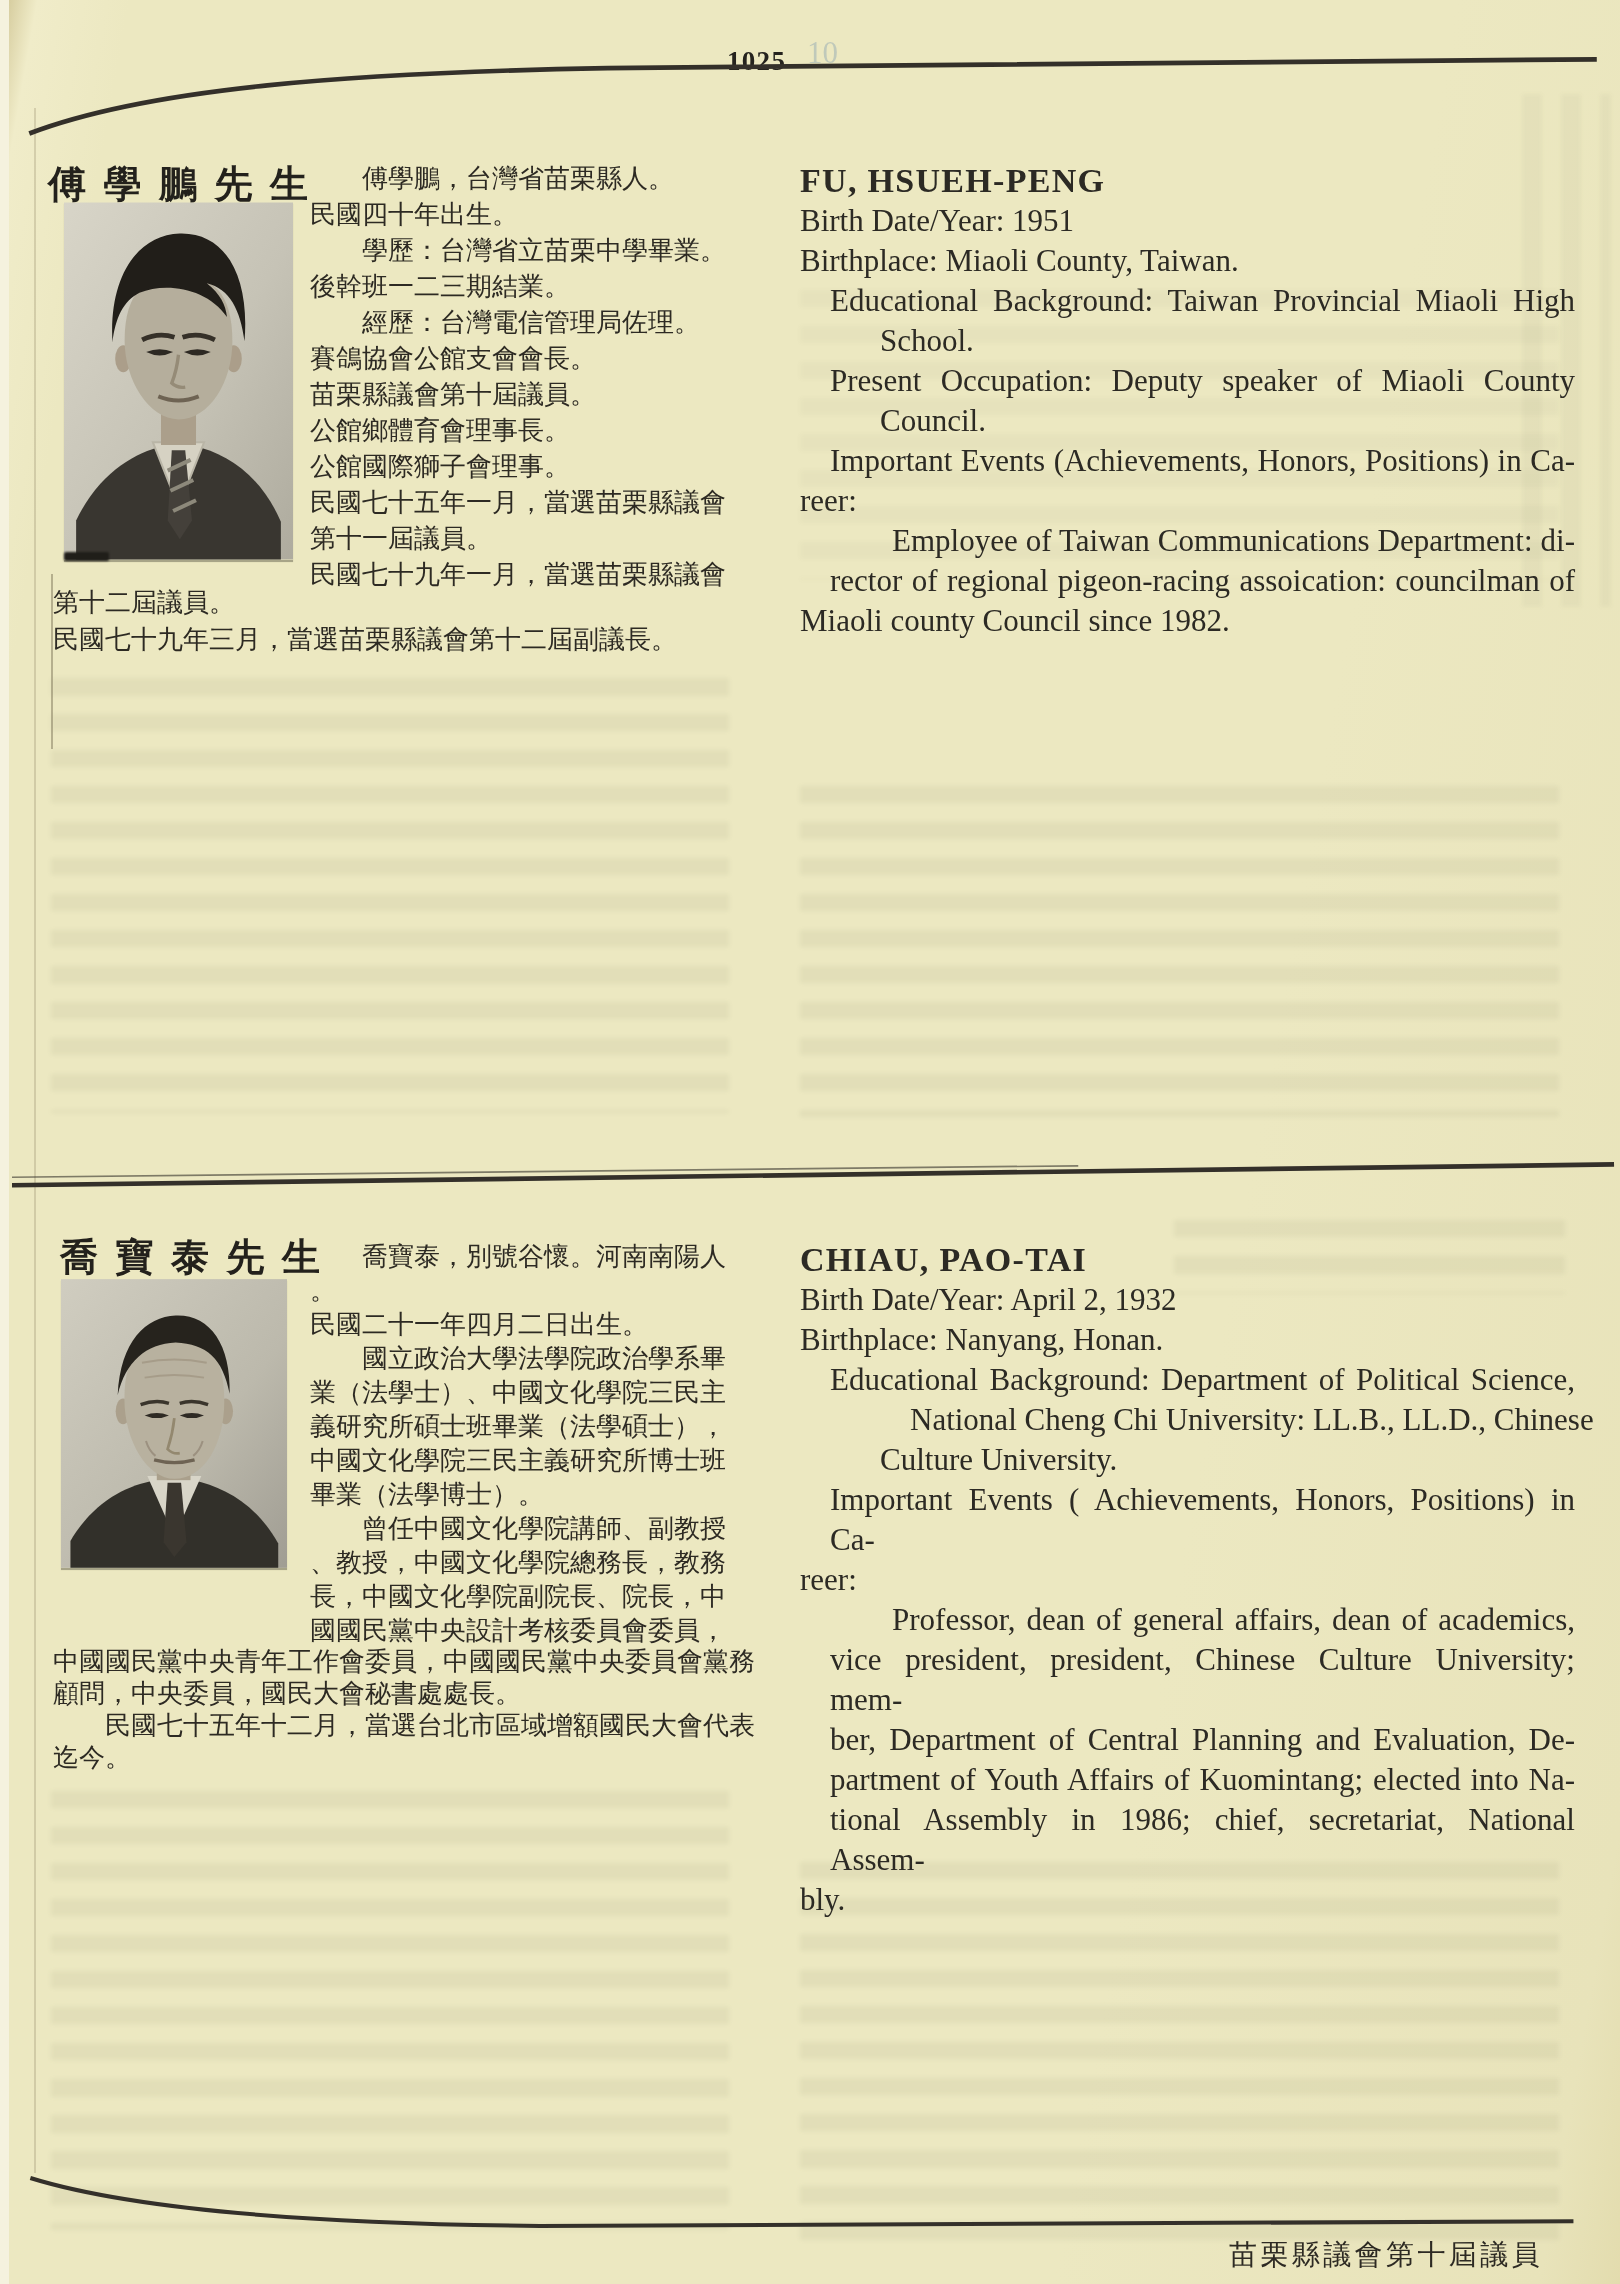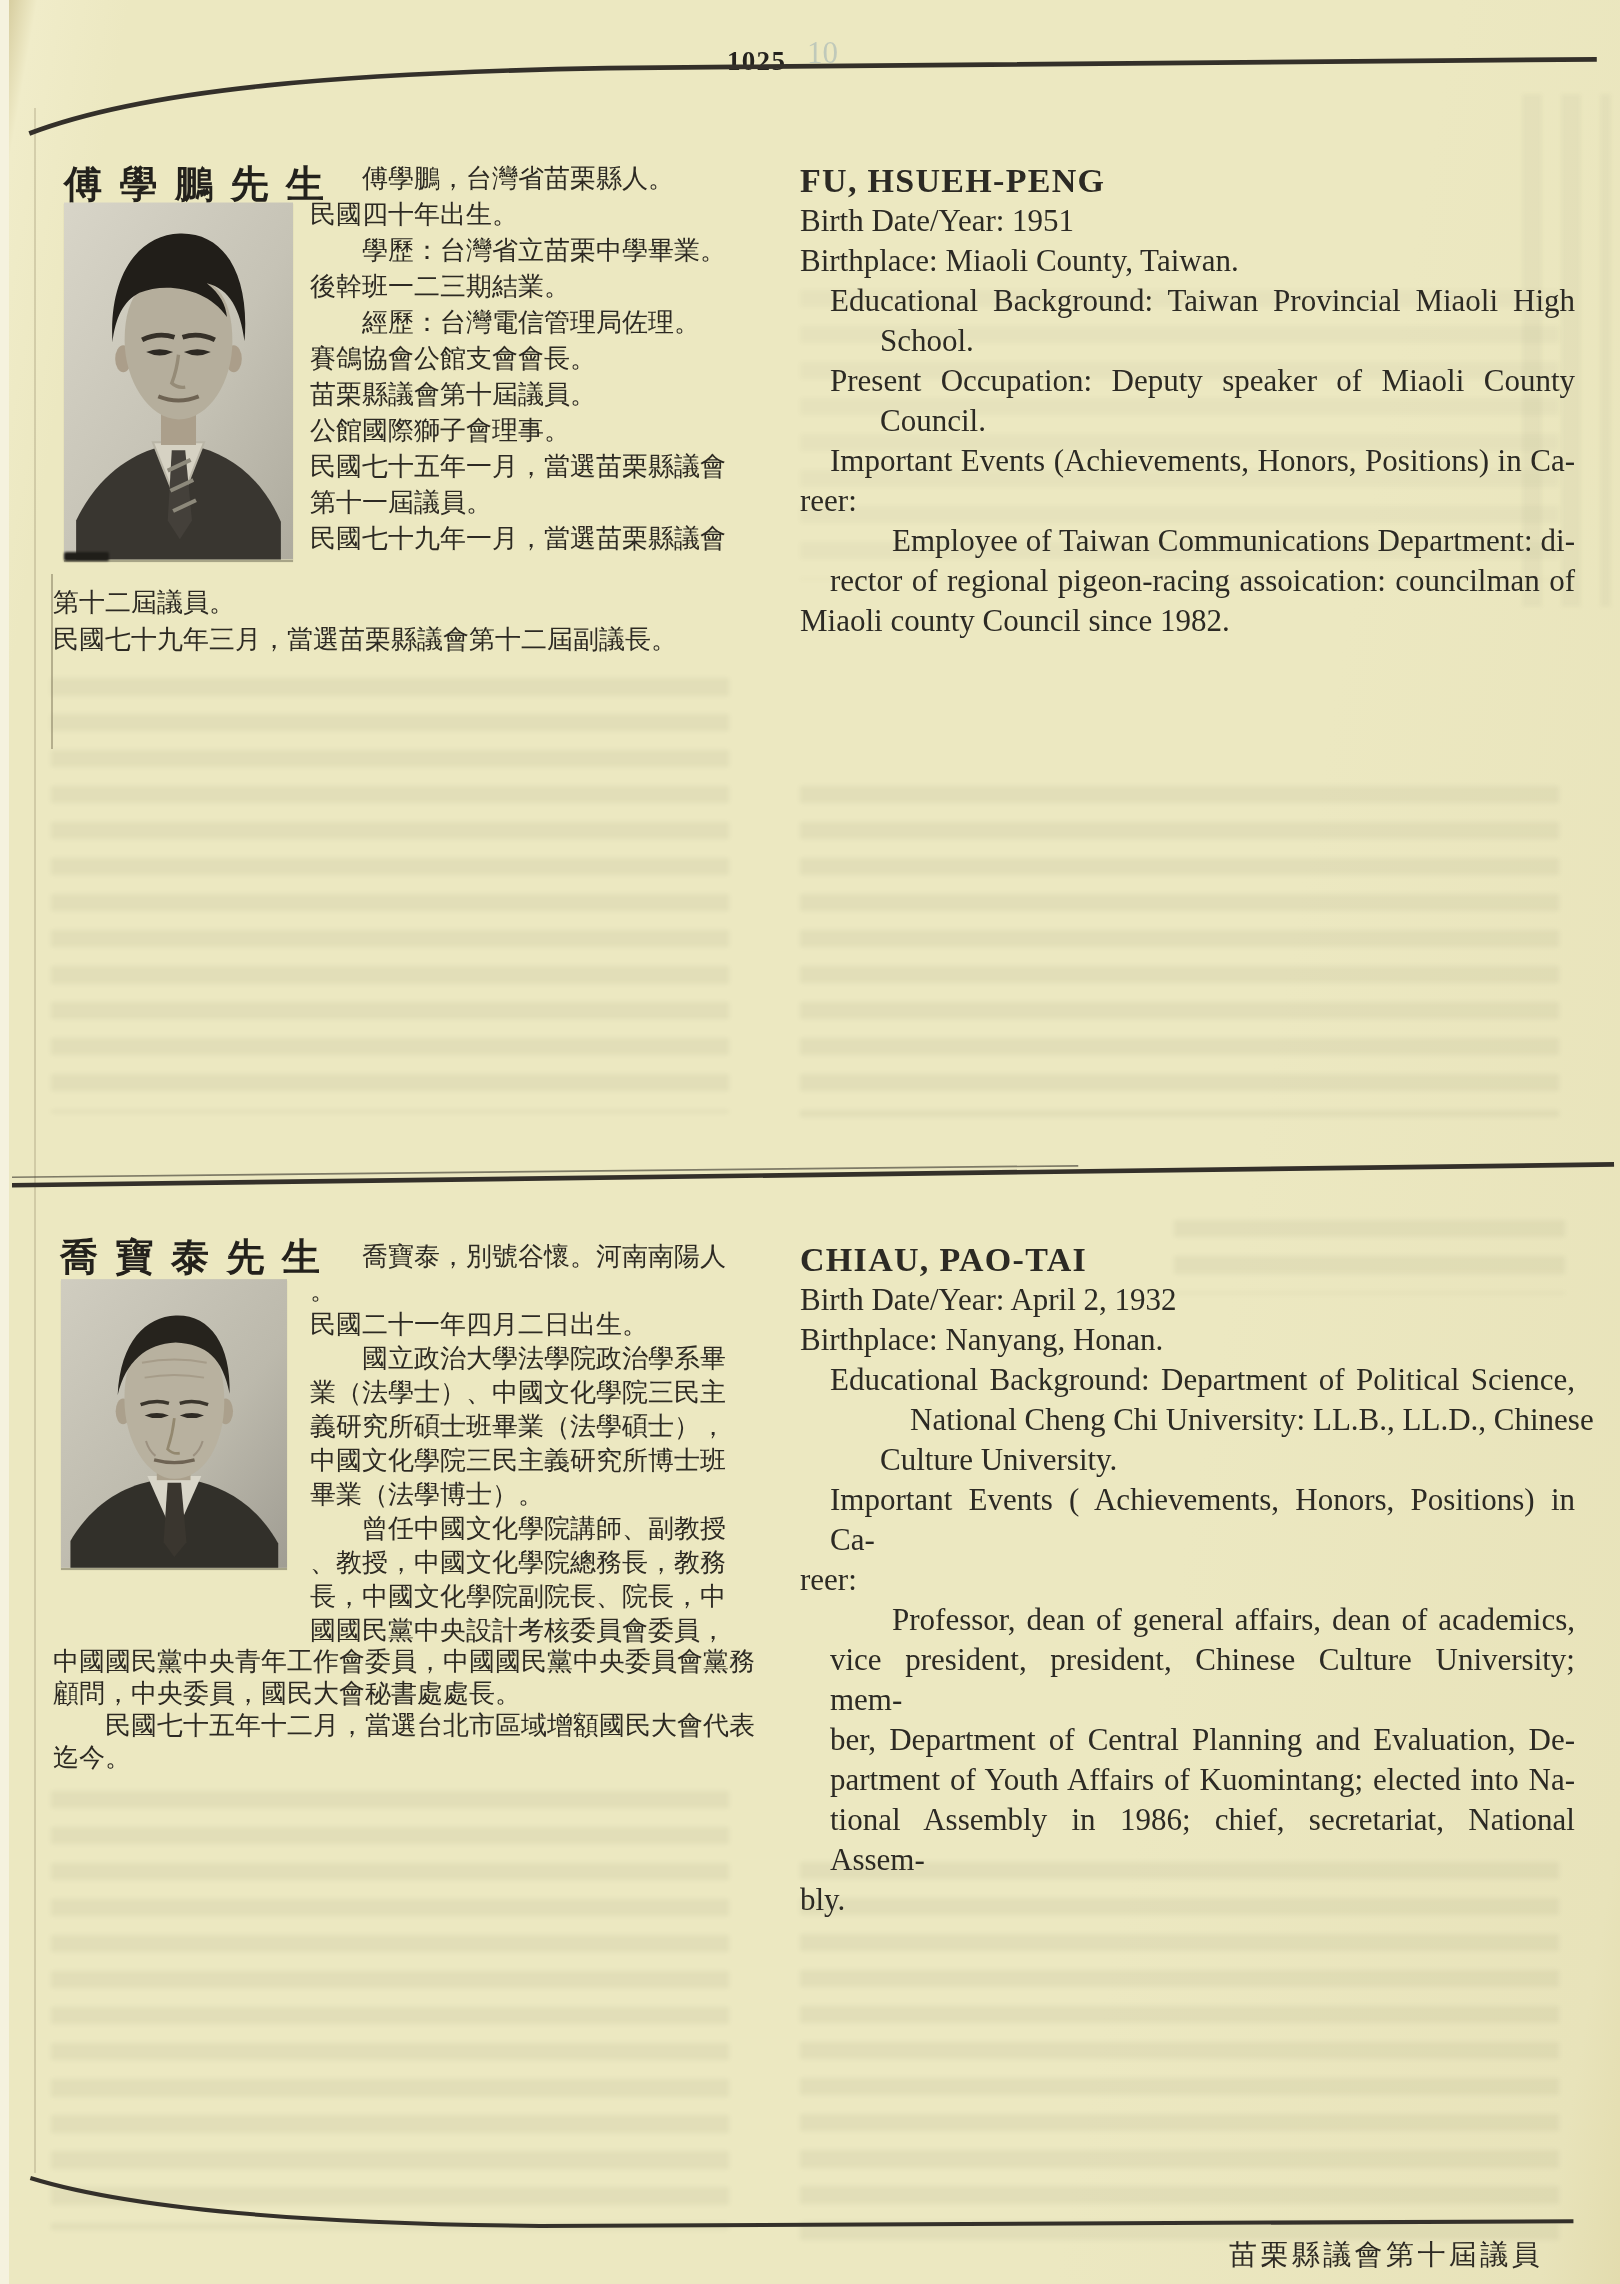--- a/index.html
+++ b/index.html
@@ -48,21 +48,21 @@
   <div class="bleed rows" style="left:1174px;top:1220px;width:391px; height:74px;"></div>
   <div class="bleed rows" style="left:51px;  top:1791px;width:678px;height:439px;"></div>
   <div class="bleed rows" style="left:800px;top:1862px;width:759px;height:388px;"></div>
 
   <div class="pagenum">1025</div>
   <div class="ghost">10</div>
   <svg class="rule-svg" style="top:0;" width="1620" height="155" viewBox="0 0 2401 230">
     <path d="M42,198 C220,130 520,108 900,101 L2368,88" fill="none" stroke="#34302a" stroke-width="7"></path>
   </svg>
 
-  <div class="cn-name" style="left:64px;top:159px;">傅學鵬先生</div>
+  <div class="cn-name" style="left:48px;top:159px;">傅學鵬先生</div>
 
   <div class="photo" style="left:64px;top:202px;width:229px;height:358px;">
     <svg viewBox="0 0 340 530" width="229" height="358">
       <defs>
         <linearGradient id="pg1" x1="0" y1="0" x2="1" y2="1">
           <stop offset="0" stop-color="#d8d5c8"></stop>
             <stop offset="0.55" stop-color="#c6c3b6"></stop>
             <stop offset="1" stop-color="#aeab9e"></stop>
         </linearGradient>
       </defs>
@@ -88,20 +88,21 @@
   <div class="smudge" style="left:64px;top:552px;width:45px;height:9.4px;"></div>
 
   <div class="col" style="left:310px;top:161px;width:435px;">
     <div class="cl">　　傅學鵬，台灣省苗栗縣人。</div>
     <div class="cl">民國四十年出生。</div>
     <div class="cl">　　學歷：台灣省立苗栗中學畢業。</div>
     <div class="cl">後幹班一二三期結業。</div>
     <div class="cl">　　經歷：台灣電信管理局佐理。</div>
     <div class="cl">賽鴿協會公館支會會長。</div>
     <div class="cl">苗栗縣議會第十屆議員。</div>
+    <div class="cl">公館鄉體育會理事長。</div>
     <div class="cl">公館國際獅子會理事。</div>
     <div class="cl">民國七十五年一月，當選苗栗縣議會</div>
     <div class="cl">第十一屆議員。</div>
     <div class="cl">民國七十九年一月，當選苗栗縣議會</div>
   </div>
 
   <div class="col lh55" style="left:53px;top:584px;width:695px;">
     <div class="cl">第十二屆議員。</div>
     <div class="cl">民國七十九年三月，當選苗栗縣議會第十二屆副議長。</div>
   </div>

